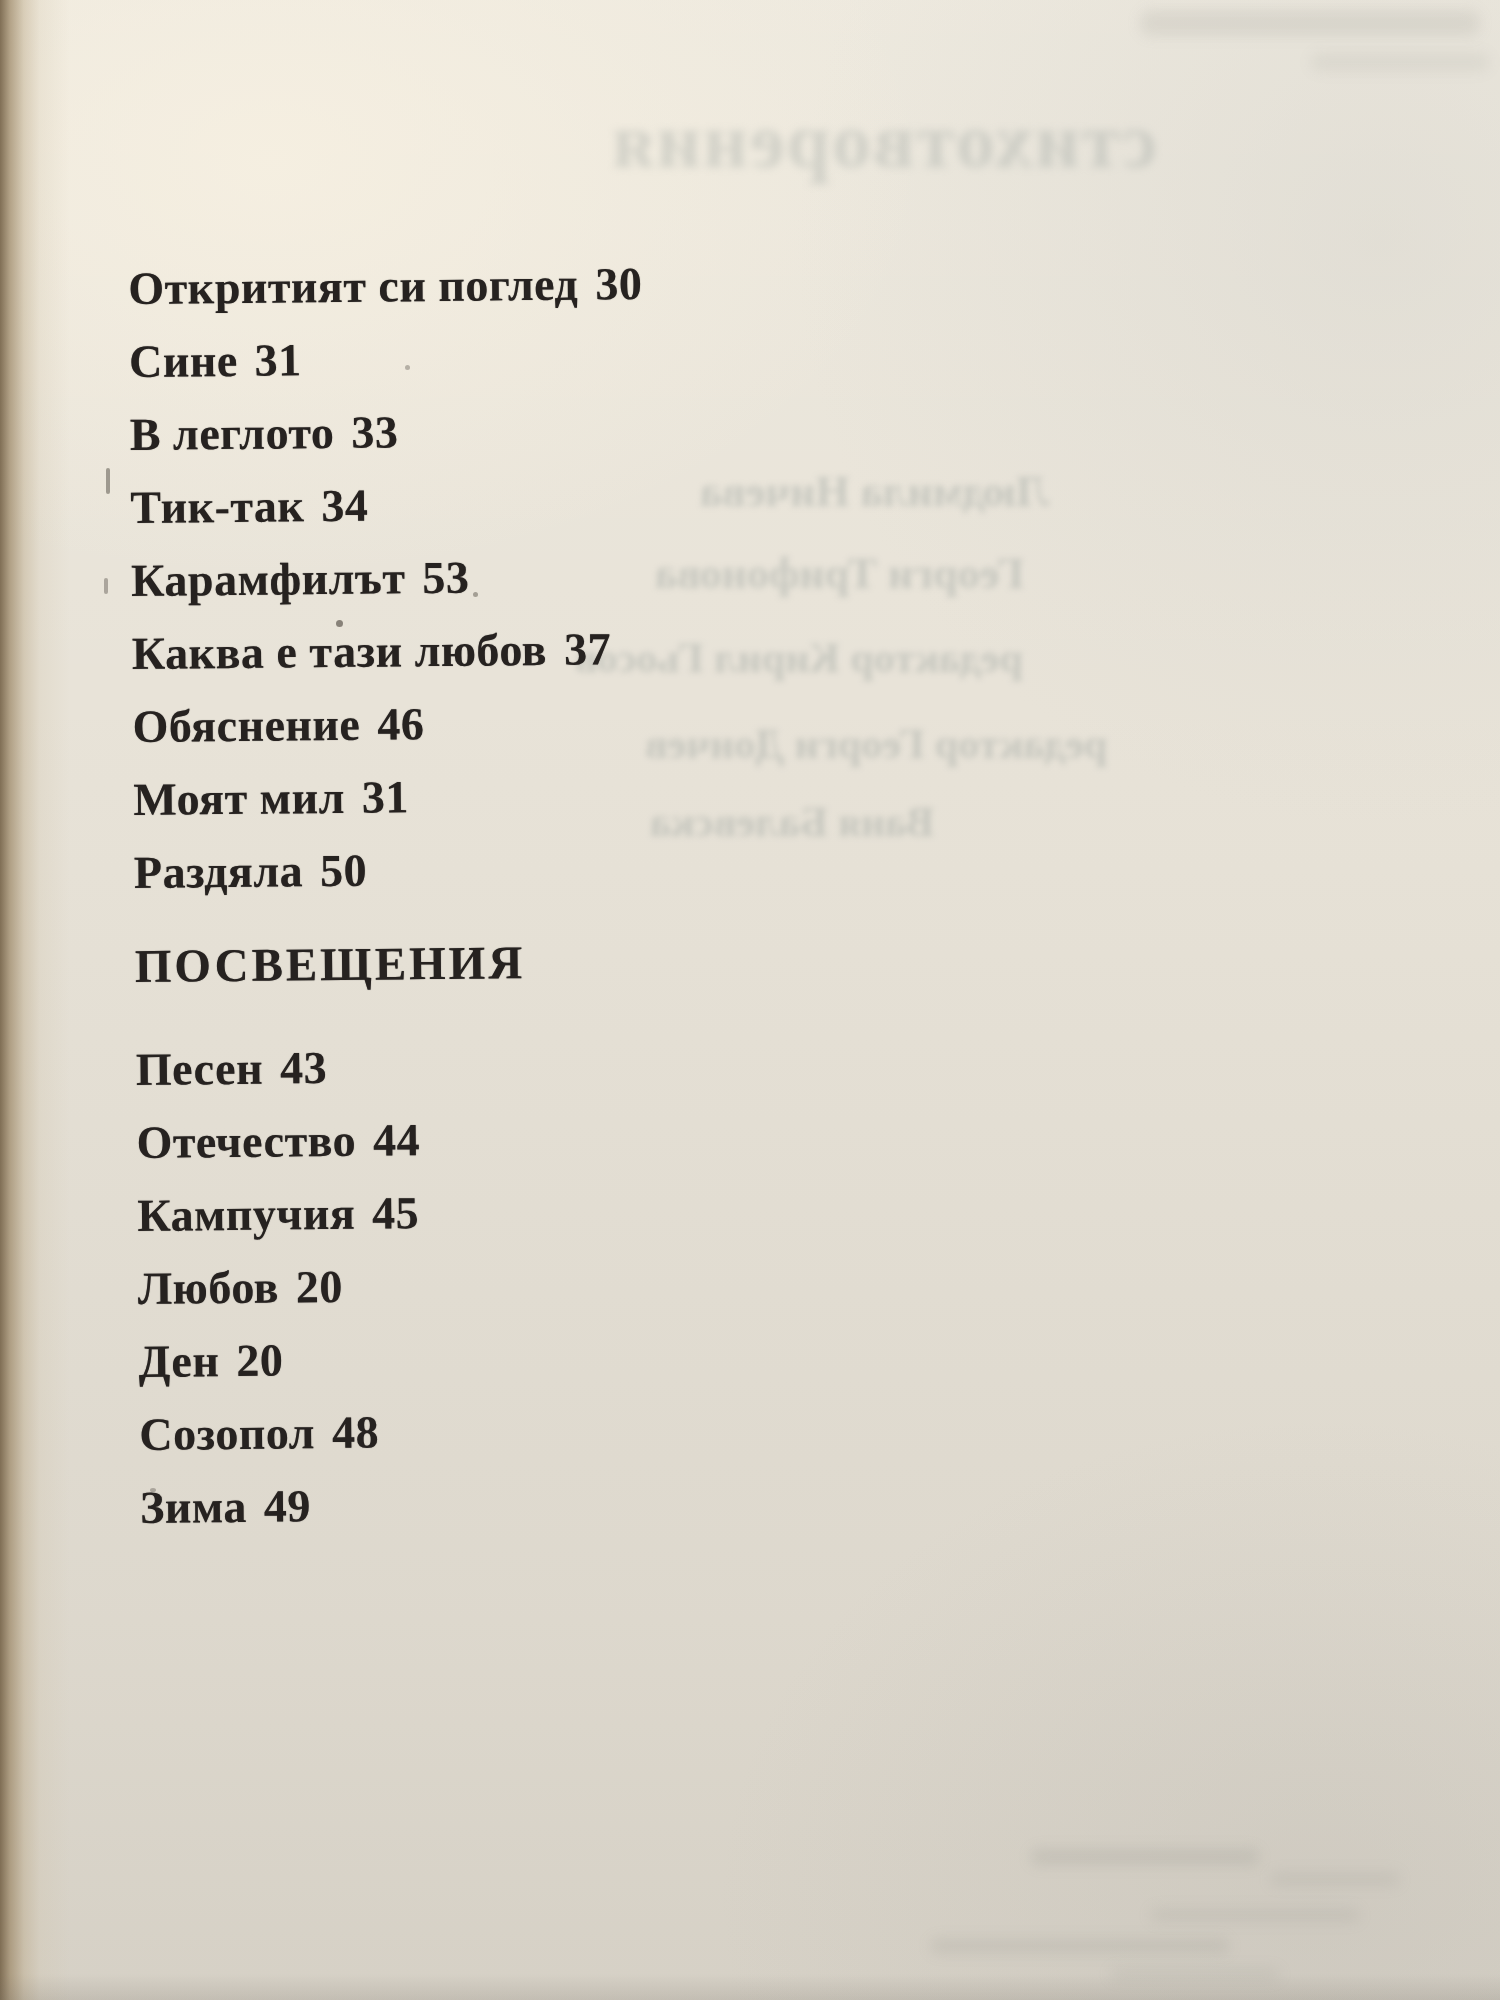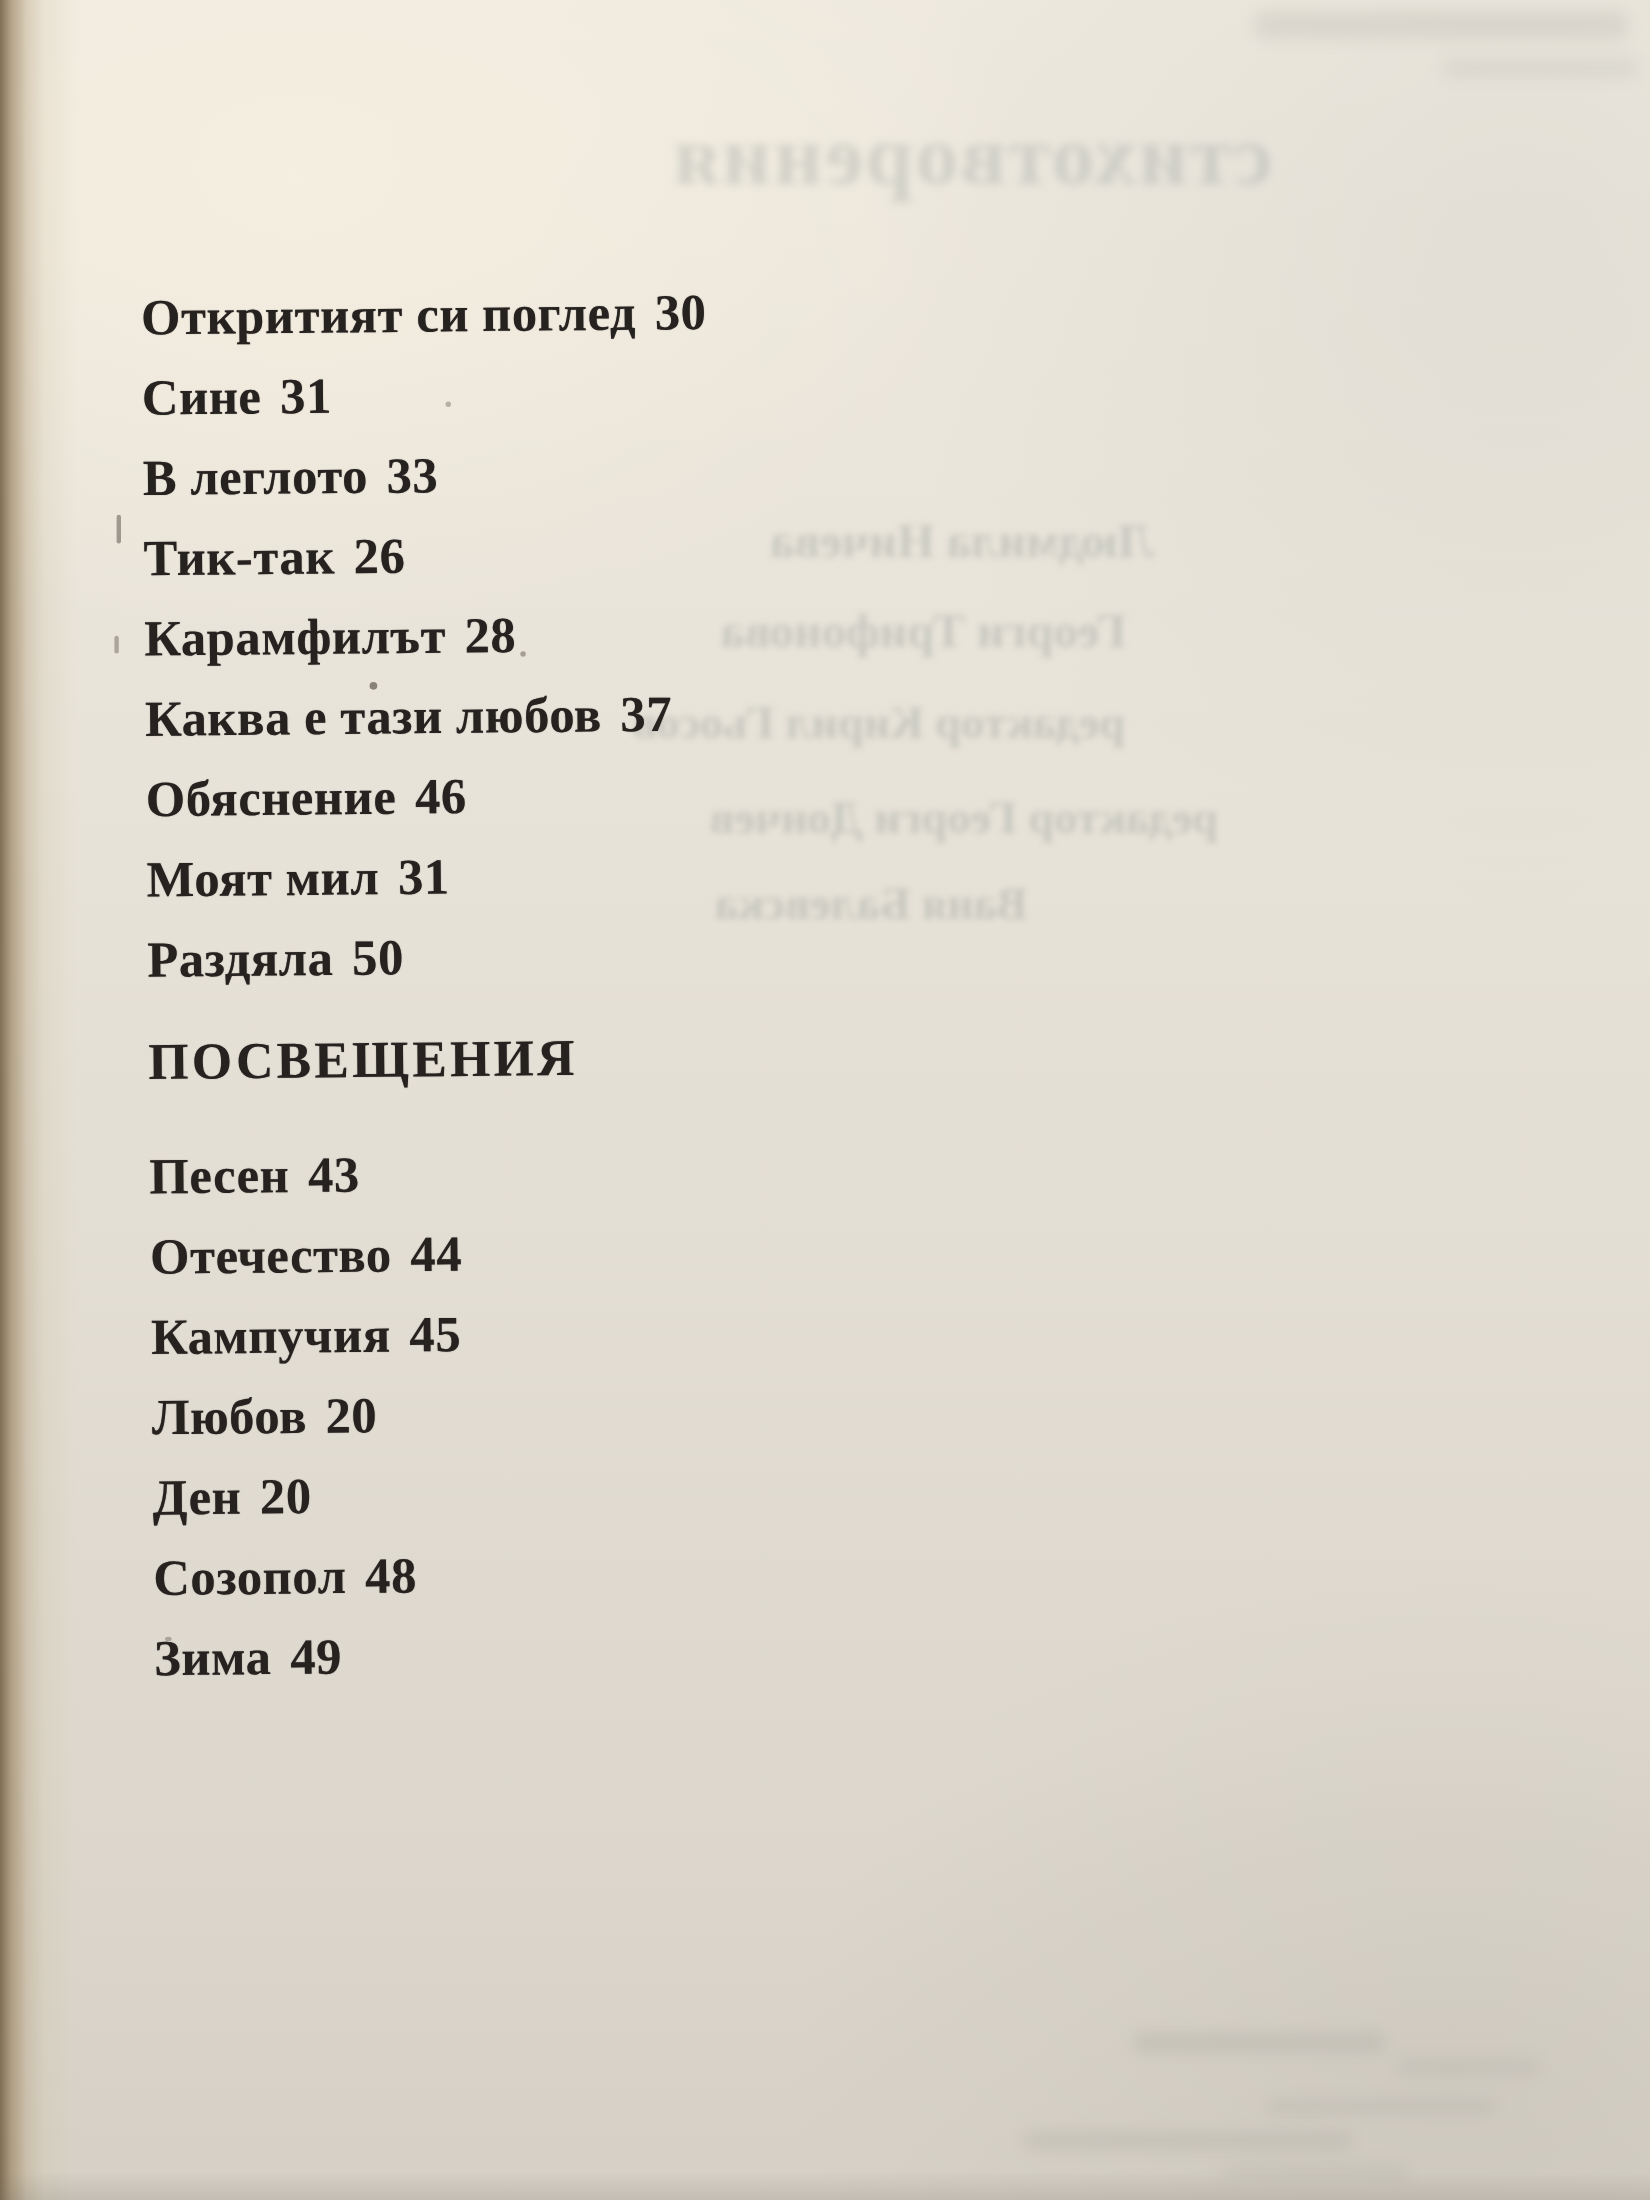--- a/index.html
+++ b/index.html
@@ -88,25 +88,25 @@
       <div class="toc-row">
         <span class="toc-title">Сине</span>
         <span class="toc-page">31</span>
       </div>
       <div class="toc-row">
         <span class="toc-title">В леглото</span>
         <span class="toc-page">33</span>
       </div>
       <div class="toc-row">
         <span class="toc-title">Тик-так</span>
-        <span class="toc-page">26</span>
+        <span class="toc-page">34</span>
       </div>
       <div class="toc-row">
         <span class="toc-title">Карамфилът</span>
-        <span class="toc-page">28</span>
+        <span class="toc-page">53</span>
       </div>
       <div class="toc-row">
         <span class="toc-title">Каква е тази любов</span>
         <span class="toc-page">37</span>
       </div>
       <div class="toc-row">
         <span class="toc-title">Обяснение</span>
         <span class="toc-page">46</span>
       </div>
       <div class="toc-row">

